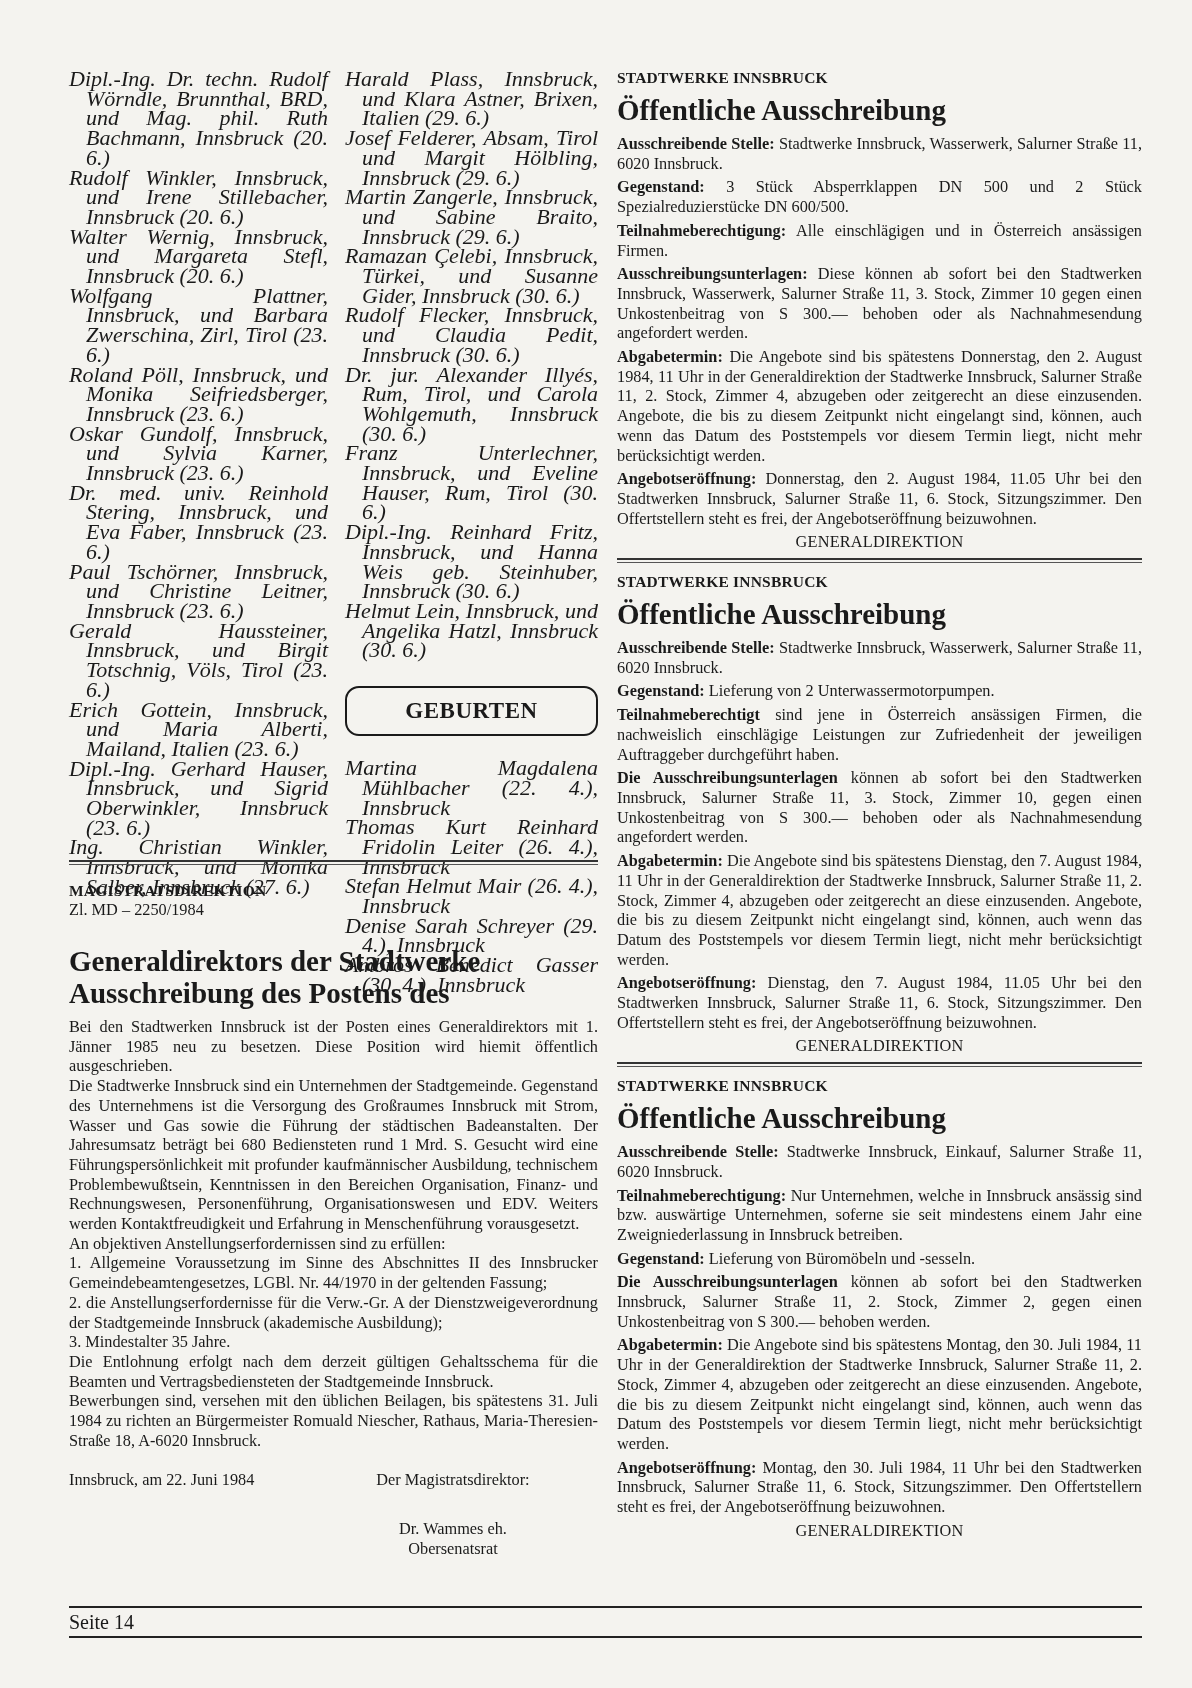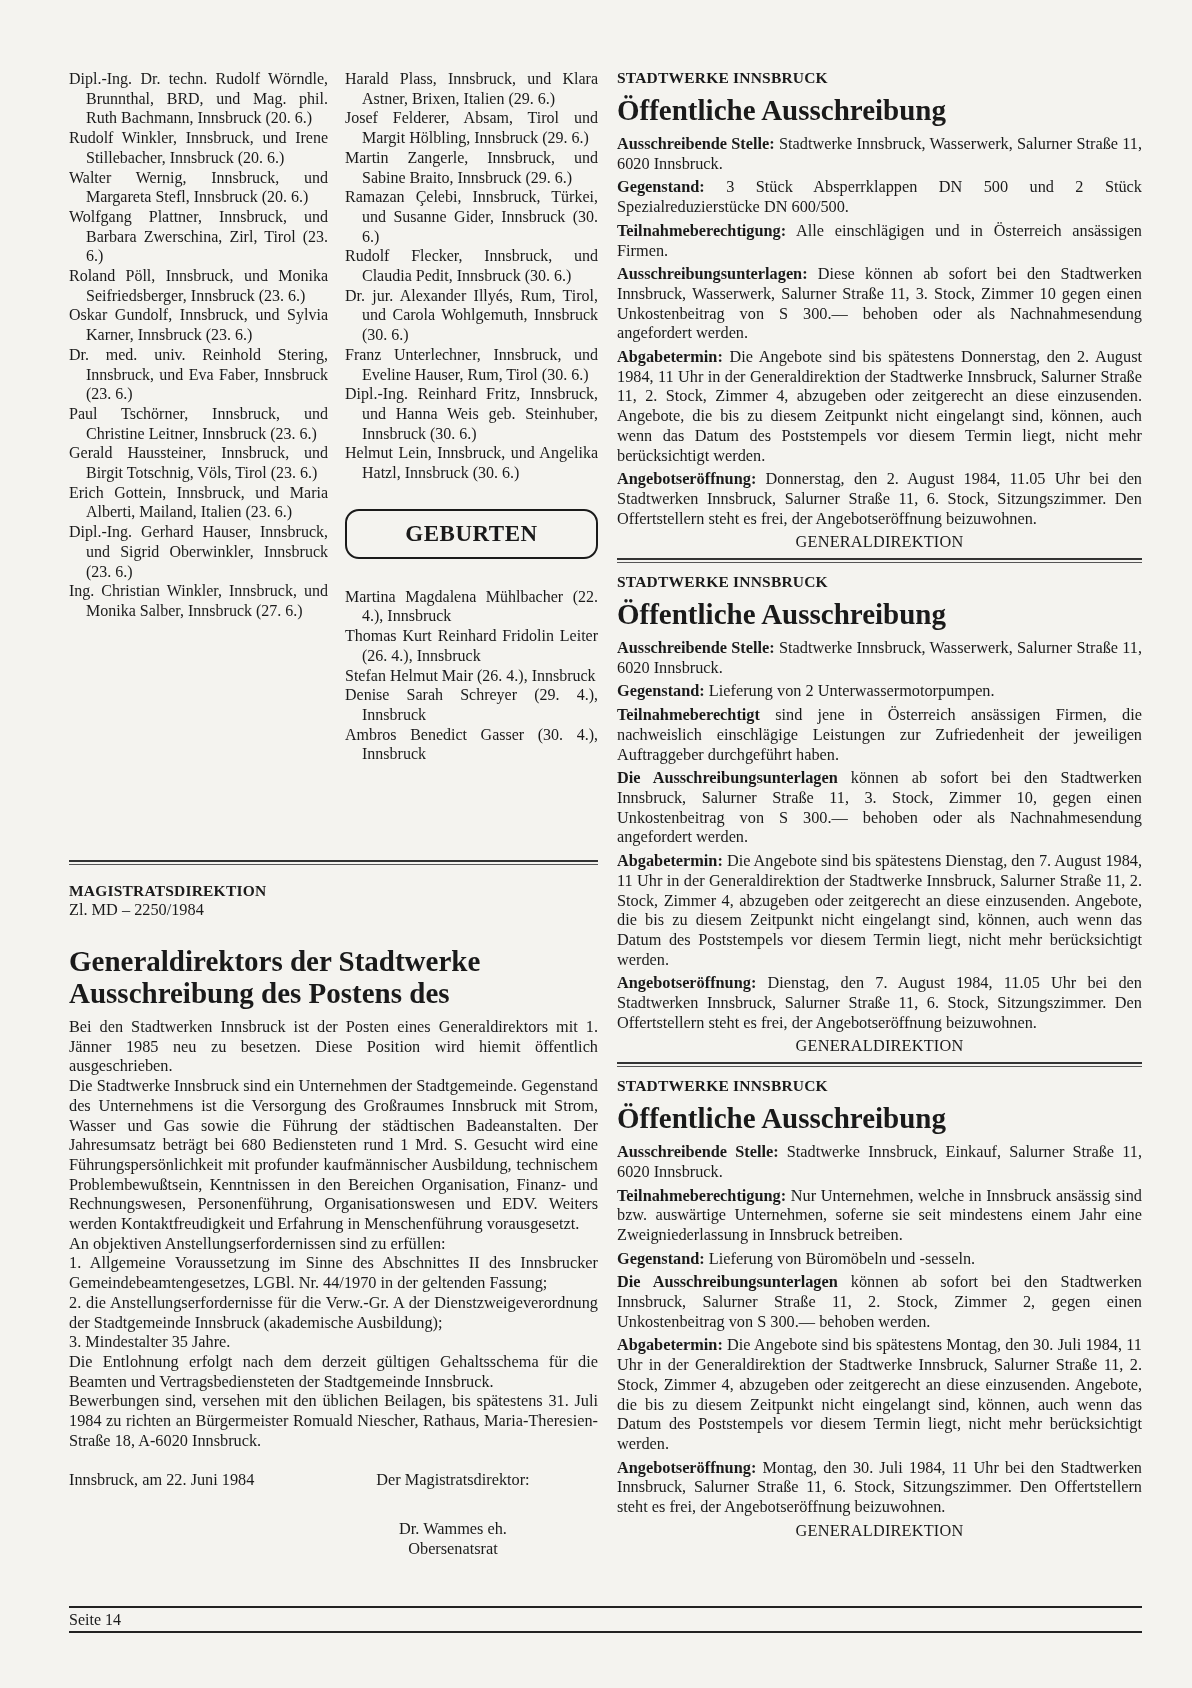--- a/index.html
+++ b/index.html
@@ -11,35 +11,36 @@
     position: relative;
     overflow: hidden;
   }
   .col { position: absolute; }
   #col1 { left: 69px; top: 69px; width: 259px; }
   #col2 { left: 345px; top: 69px; width: 253px; }
   #col3 { left: 617px; top: 69px; width: 525px; }
   #bottomleft { left: 69px; top: 882px; width: 529px; }
 
   .entries .entry {
-    font-size: 16px; line-height: 19.7px;
+    font-size: 22px; line-height: 19.7px;
     text-align: justify;
     padding-left: 17px; text-indent: -17px;
     margin: 0;
+    font-style: italic;
   }
 
   .geburten-box {
     margin: 26px 0 0 0;
     height: 46px;
     border: 2.5px solid #1a1a1a;
     border-radius: 14px;
     display: flex; align-items: center; justify-content: center;
     font-weight: bold; font-size: 23px; letter-spacing: 0.5px;
   }
-  .geburten-list { margin-top: 28px; }
+  .geburten-list { margin-top: 22px; }
 
   .double-rule {
     border-top: 2px solid #333;
     border-bottom: 1px solid #555;
     height: 2px;
   }
 
   .kicker { font-weight: bold; font-size: 15.5px; letter-spacing: 0.2px; }
   .ref { font-size: 16.3px; line-height: 19px; }
   .headline {
@@ -73,21 +74,21 @@
     margin-top: 2px; letter-spacing: 0.2px;
   }
   .notice-sep { margin: 6px 0 10px 0; }
 
   #footer {
     position: absolute; left: 69px; top: 1606px; width: 1073px;
   }
   #footer .top-rule { border-top: 2px solid #222; }
   #footer .line {
     display: flex; justify-content: space-between;
-    font-size: 16px; padding: 3px 0 2px 0;
+    font-size: 20px; padding: 3px 0 2px 0;
     font-family: "Liberation Serif", serif;
   }
   #footer .bottom-rule { border-top: 2px solid #222; }
 </style>
 </head>
 <body>
 
 <div class="col entries" id="col1">
   <p class="entry">Dipl.-Ing. Dr. techn. Rudolf Wörndle, Brunnthal, BRD, und Mag. phil. Ruth Bachmann, Innsbruck (20. 6.)</p>
   <p class="entry">Rudolf Winkler, Innsbruck, und Irene Stillebacher, Innsbruck (20. 6.)</p>

